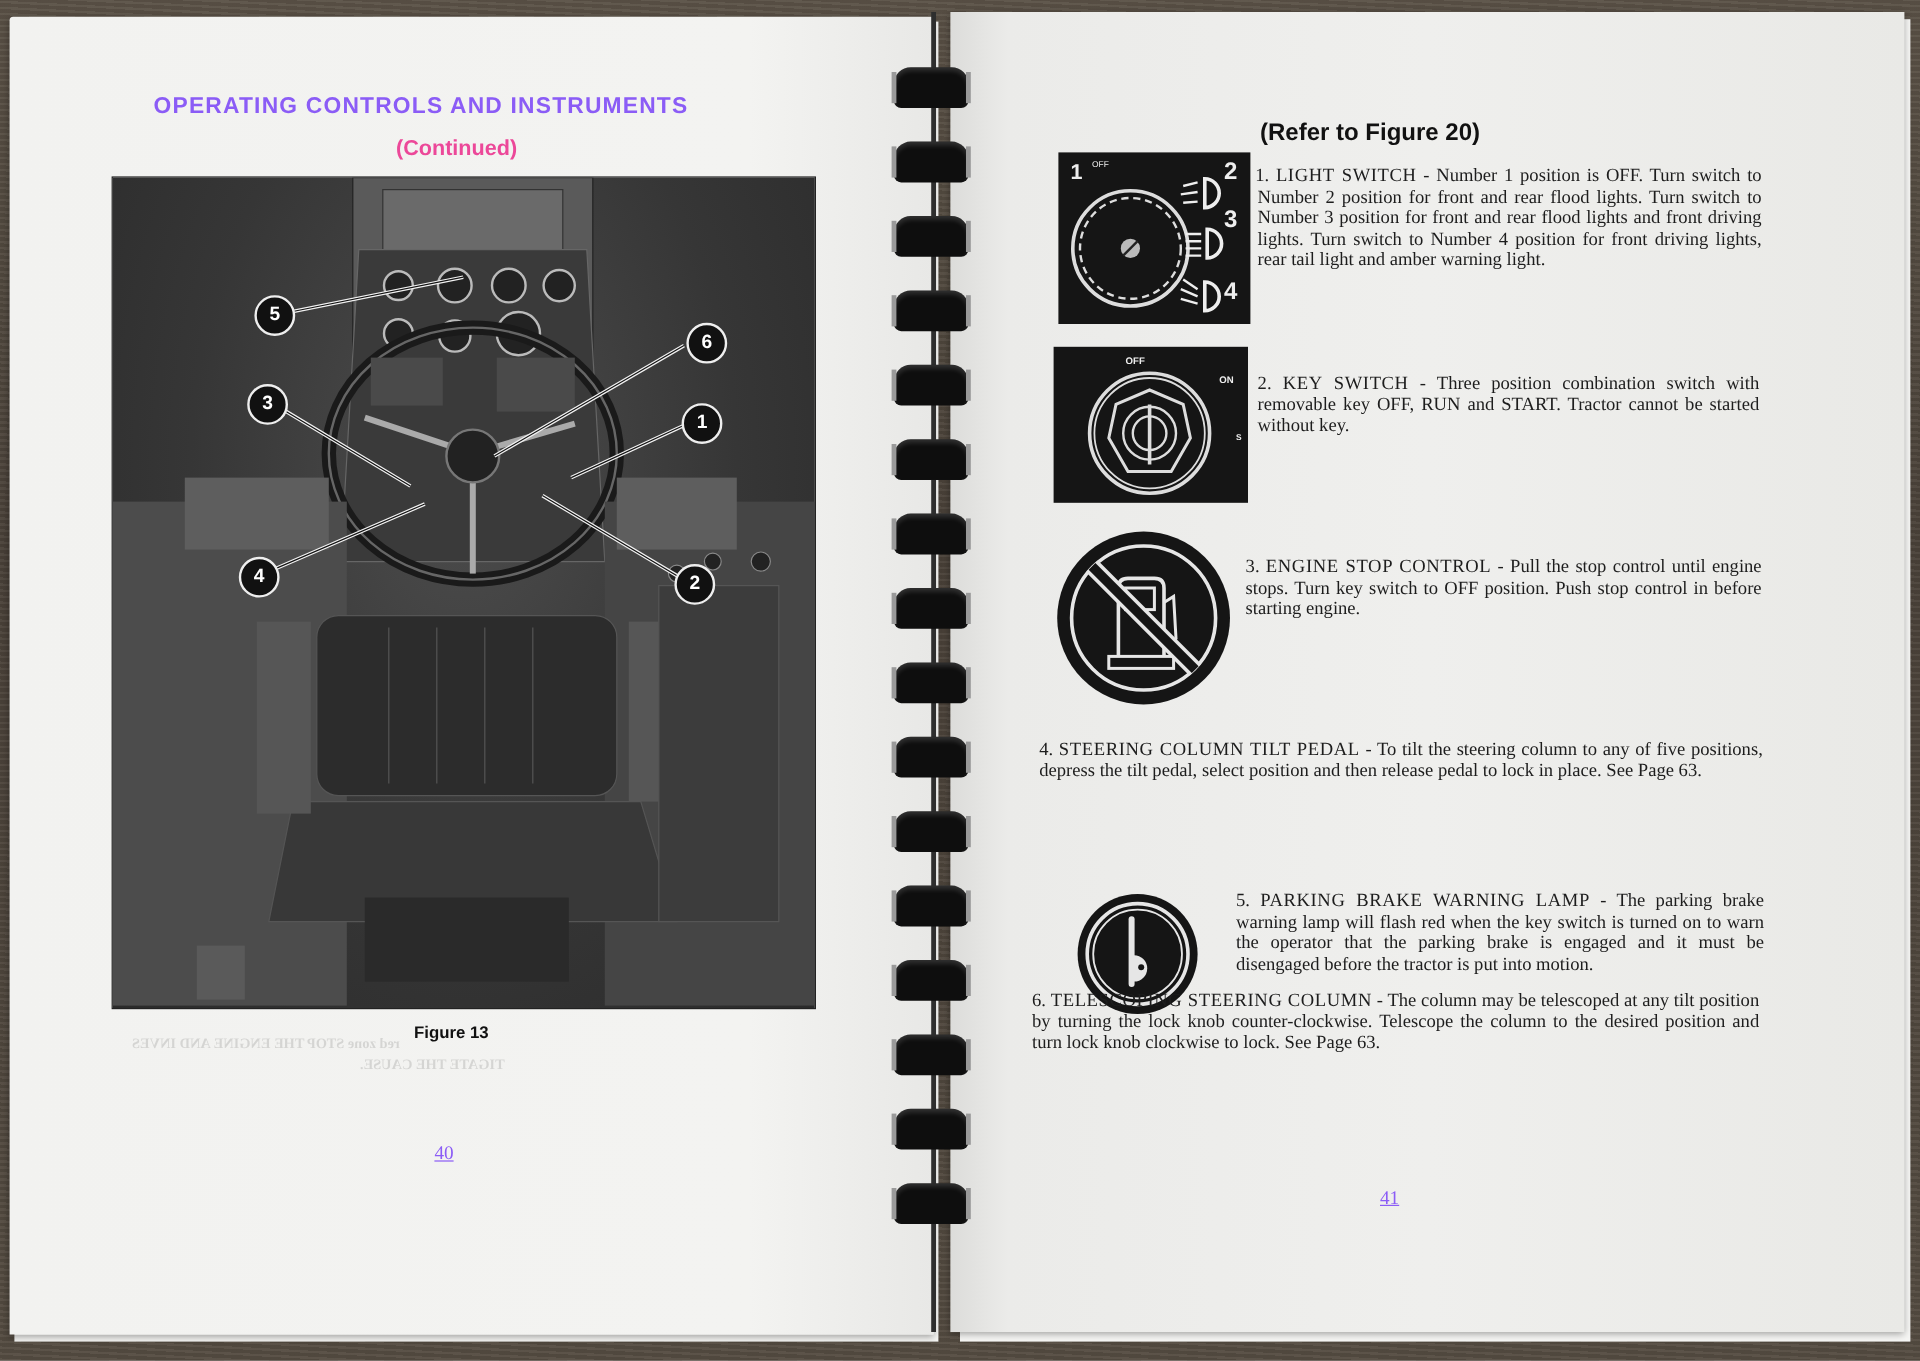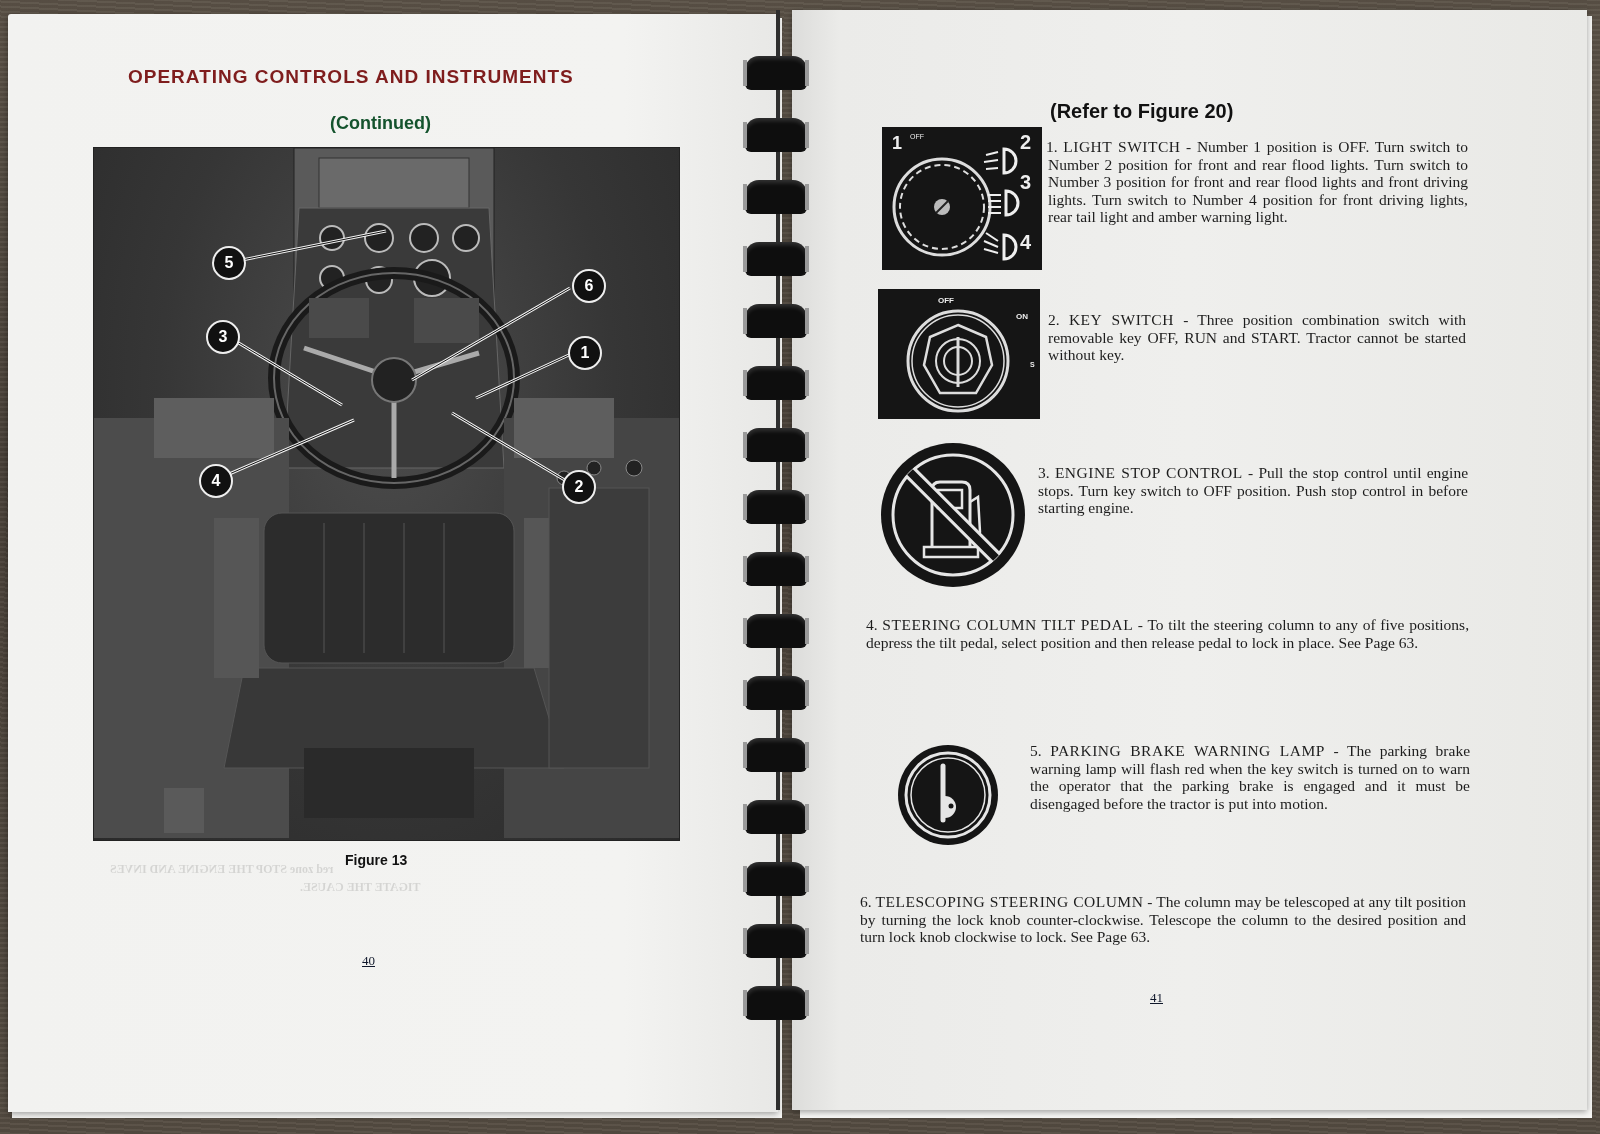--- a/index.html
+++ b/index.html
@@ -4,26 +4,26 @@
 <style>
   html,body{margin:0;padding:0;}
   body{width:1600px;height:1134px;position:relative;overflow:hidden;
     background:linear-gradient(180deg,#5b5247 0%,#4a4239 40%,#554c42 100%);
     font-family:"Liberation Serif",serif;color:#1c1c1c;}
   .wood{position:absolute;inset:0;background:repeating-linear-gradient(3deg,rgba(255,255,255,0.04) 0 2px,rgba(0,0,0,0.06) 2px 5px);}
   .page{position:absolute;background:#f1f1ef;box-shadow:0 2px 6px rgba(0,0,0,0.35);}
   .page-left{left:8px;top:14px;width:770px;height:1098px;background:linear-gradient(90deg,#f2f2f0 0%,#f3f3f1 80%,#e8e8e6 100%);border-top-left-radius:3px;}
   .page-right{left:792px;top:10px;width:795px;height:1100px;background:linear-gradient(90deg,#dcdcda 0%,#ebebe9 6%,#efefed 50%,#e9e9e6 100%);}
   .stack{position:absolute;background:#f6f6f4;}
-  .title{position:absolute;left:128px;top:66px;font-family:"Liberation Sans",sans-serif;font-weight:bold;font-size:19px;letter-spacing:1px;color:#7f1d1d;}
-  .subtitle{position:absolute;left:330px;top:113px;font-family:"Liberation Sans",sans-serif;font-weight:bold;font-size:18px;color:#14532d;}
+  .title{position:absolute;left:128px;top:78px;font-family:"Liberation Sans",sans-serif;font-weight:bold;font-size:19px;letter-spacing:1px;color:#8b5cf6;}
+  .subtitle{position:absolute;left:330px;top:113px;font-family:"Liberation Sans",sans-serif;font-weight:bold;font-size:18px;color:#ec4899;}
   .figure{position:absolute;left:93px;top:147px;width:585px;height:692px;
     background:radial-gradient(ellipse at 50% 35%,#4d4d4d 0%,#363636 55%,#2a2a2a 100%);border:1px solid #222;overflow:hidden;}
   .fig-caption{position:absolute;left:345px;top:852px;font-family:"Liberation Sans",sans-serif;font-weight:bold;font-size:14px;color:#111;}
-  .page-num{position:absolute;font-size:13px;color:#0f172a;text-decoration:underline;}
+  .page-num{position:absolute;font-size:16px;color:#8b5cf6;text-decoration:underline;}
   .ghost{position:absolute;font-size:12px;color:rgba(0,0,0,0.12);transform:scaleX(-1);font-weight:bold;}
   .refer{position:absolute;left:1050px;top:100px;font-family:"Liberation Sans",sans-serif;font-weight:bold;font-size:20px;color:#111;}
   .item{position:absolute;font-size:15.5px;line-height:17.5px;color:#1d1d1d;text-align:justify;}
   .item .hd{letter-spacing:0.5px;}
   .icon-box{position:absolute;background:#151515;}
   .spiral{position:absolute;left:745px;width:62px;height:34px;background:#0e0e0e;border-radius:14px 14px 6px 6px;box-shadow:inset 0 3px 4px rgba(255,255,255,0.15);}
   .spiral::before,.spiral::after{content:"";position:absolute;top:4px;width:4px;height:26px;background:#9a9a9a;}
   .spiral::before{left:-2px;} .spiral::after{right:-2px;}
   .spine{position:absolute;left:776px;top:10px;width:4px;height:1100px;background:#2e2e2e;}
   .callout{position:absolute;width:30px;height:30px;border-radius:50%;background:#111;border:2px solid #eee;color:#fff;
@@ -231,18 +231,18 @@
     <line x1="46" y1="22" x2="46" y2="76" stroke="#e6e6e6" stroke-width="5" stroke-linecap="round"></line>
     <path d="M48 52 a11 11 0 1 1 0 22 Z" fill="#e6e6e6"></path>
     <circle cx="54" cy="62" r="2.5" fill="#151515"></circle>
   </svg>
 </div>
 <div class="item" style="left:1030px;top:742px;width:440px;">
   <span>5.</span>
   <span class="hd">PARKING BRAKE WARNING LAMP</span><span> - The parking brake warning lamp will flash red when the key switch is turned on to warn the operator that the parking brake is engaged and it must be disengaged before the tractor is put into motion.</span>
 </div>
 
-<div class="item" style="left:860px;top:893px;width:606px;">
+<div class="item" style="left:860px;top:825px;width:606px;">
   <span>6.</span>
   <span class="hd">TELESCOPING STEERING COLUMN</span><span> - The column may be telescoped at any tilt position by turning the lock knob counter-clockwise. Telescope the column to the desired position and turn lock knob clockwise to lock. See Page 63.</span>
 </div>
 
 <div class="page-num" style="left:1150px;top:990px;">41</div>
 
 </body></html>

